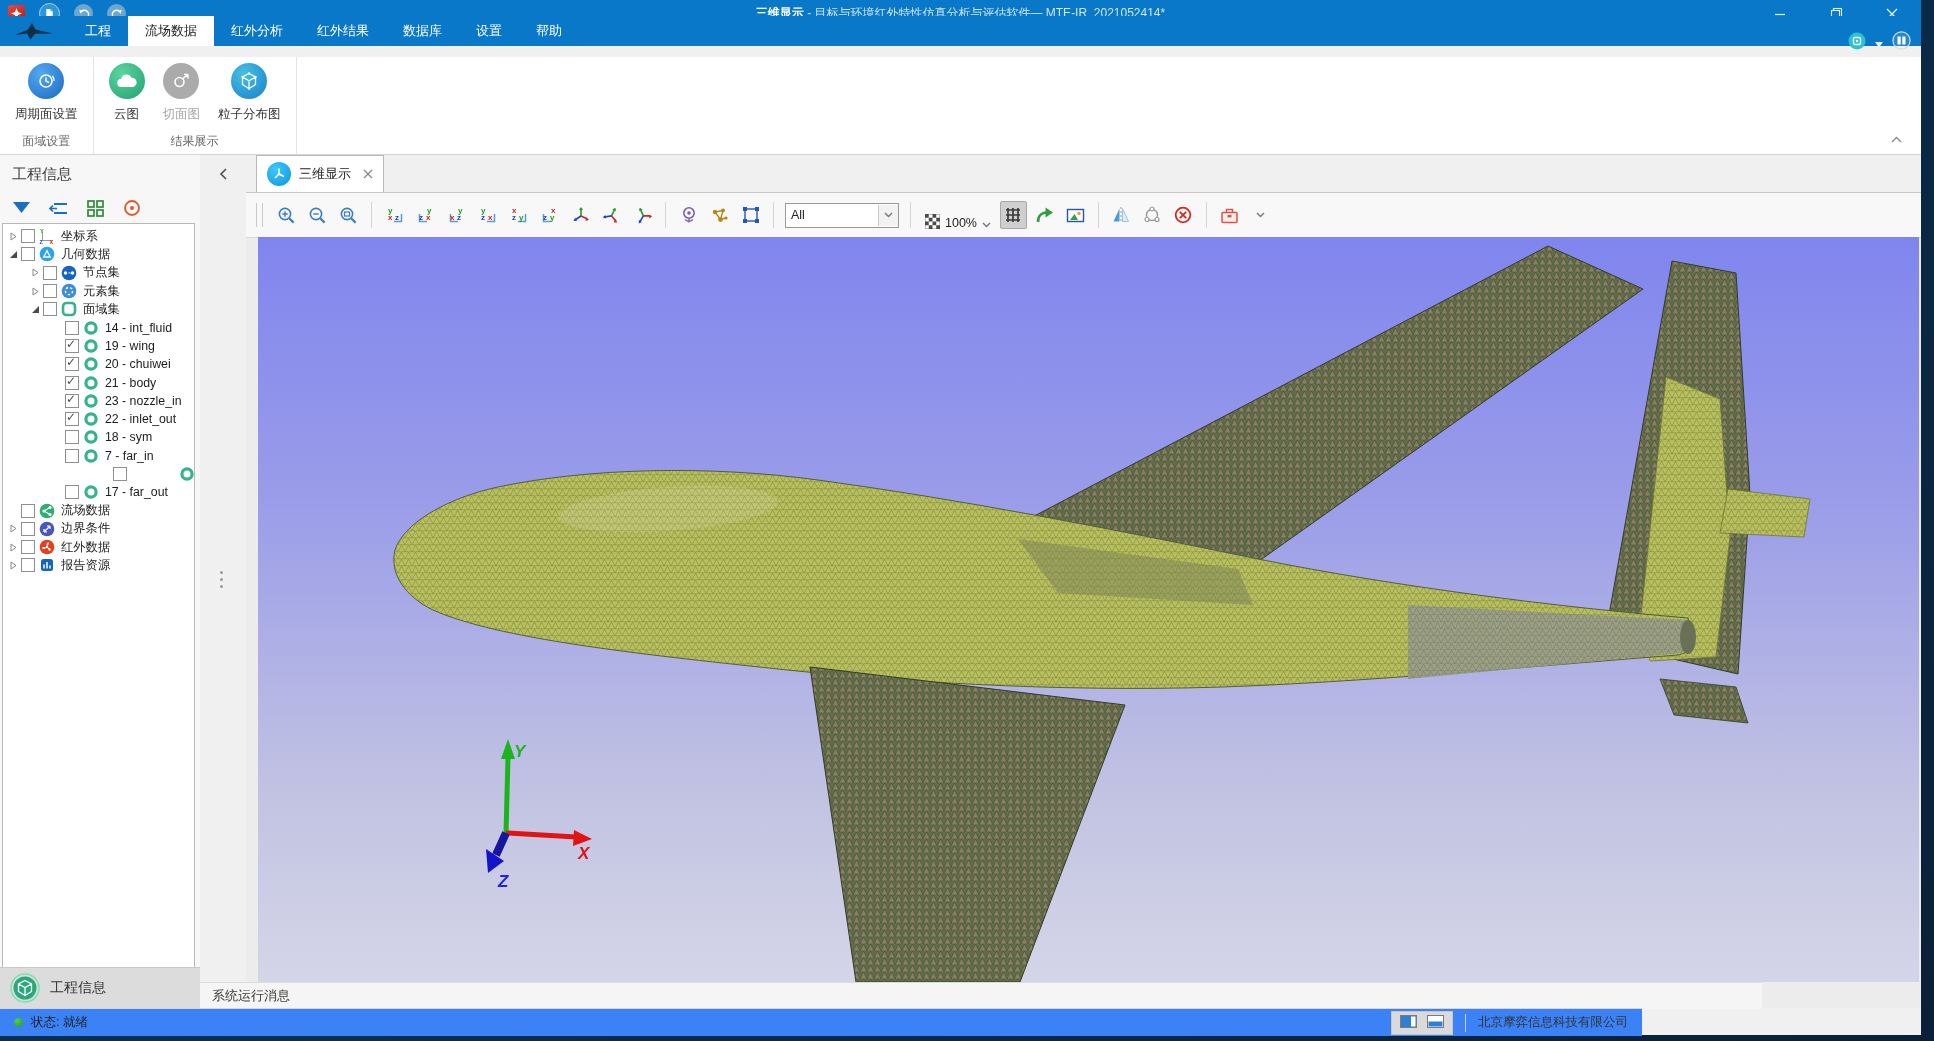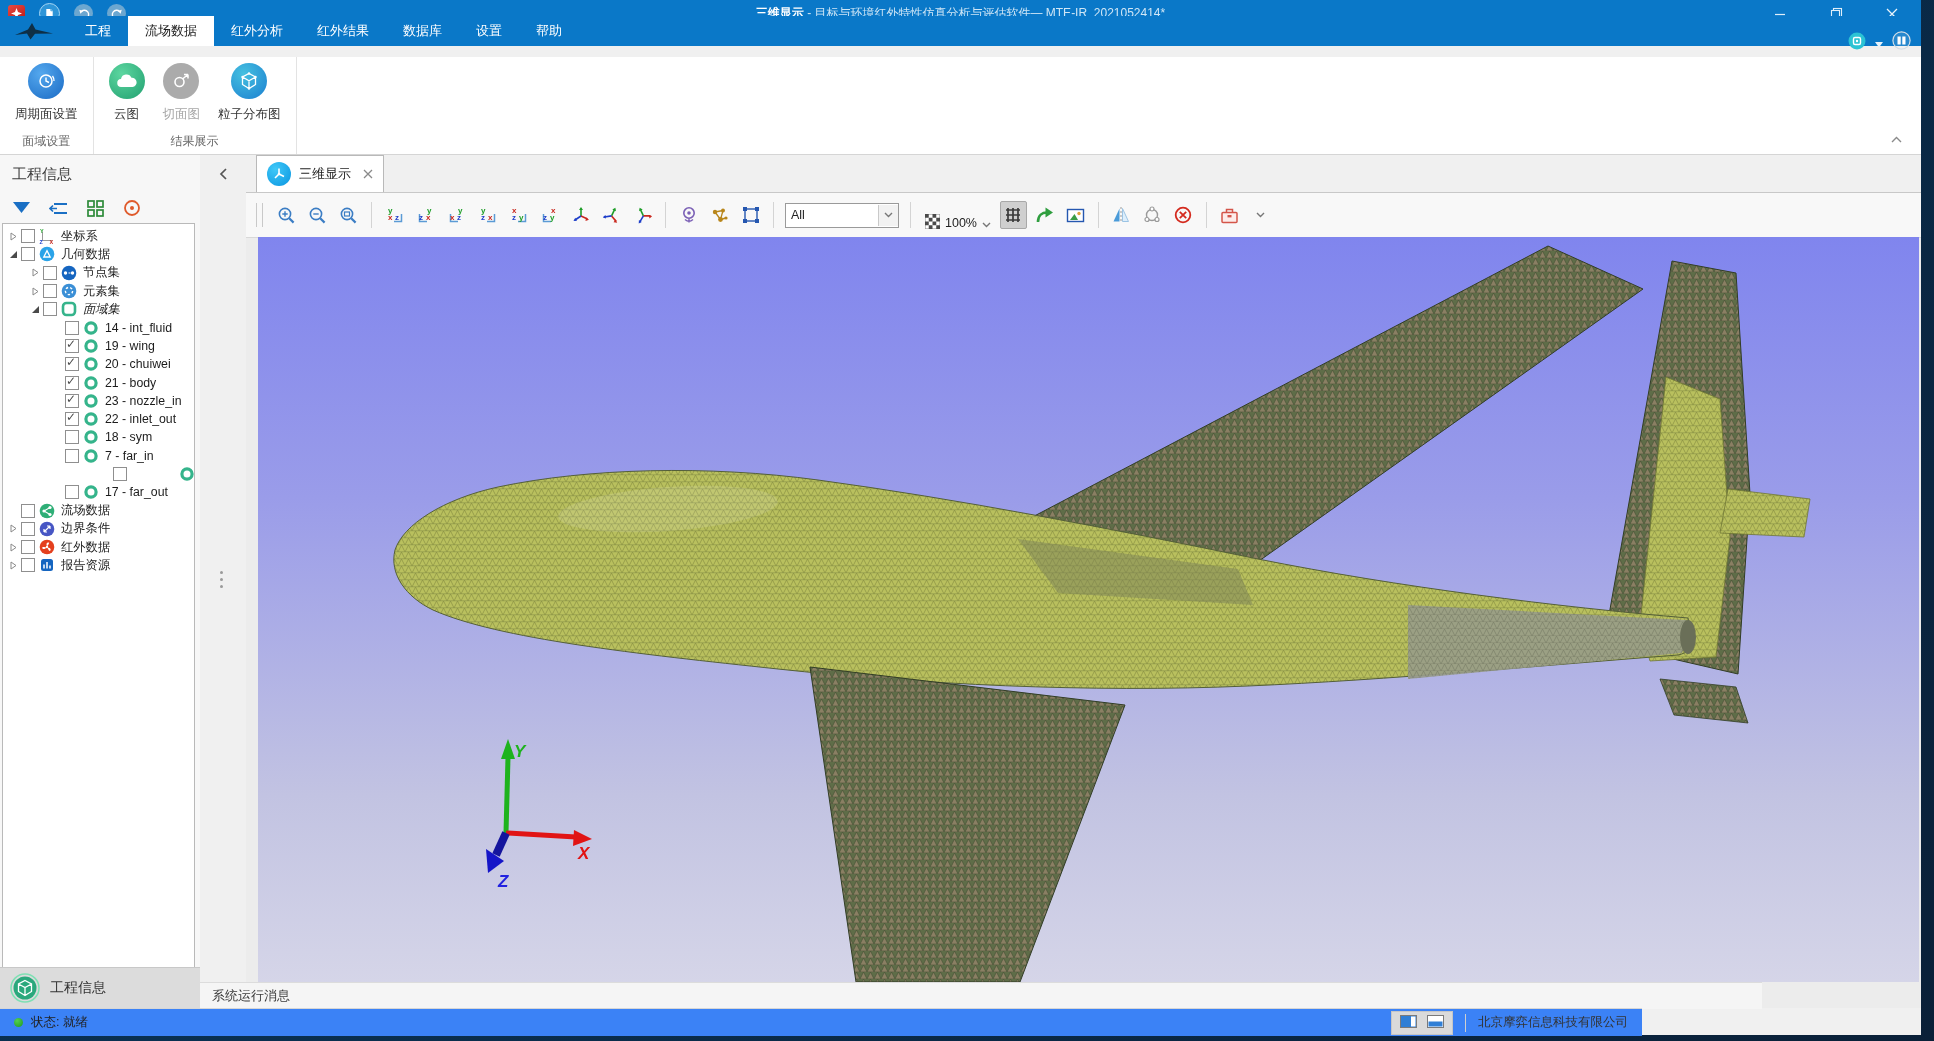--- a/index.html
+++ b/index.html
@@ -336,21 +336,21 @@
           </span>
           <span class="tcb"></span>
           <span class="tico">
             <svg width="16" height="16" viewBox="0 0 16 16">
               <circle cx="8" cy="8" r="7.3" fill="#3b8fd6"></circle>
               <circle cx="8" cy="8" r="3.6" fill="none" stroke="#ffffff" stroke-width="1.4" stroke-dasharray="2.4,2"></circle>
             </svg>
           </span>
           <span class="tlbl">元素集</span>
         </div>
-        <div class="trow" style="padding-left: 26px; font-style: italic;">
+        <div class="trow" style="padding-left: 26px;">
           <span class="texp">
             <svg width="9" height="9" viewBox="0 0 9 9">
               <path d="M8,1 V8 H1 Z" fill="#4a4a4a"></path>
             </svg>
           </span>
           <span class="tcb"></span>
           <span class="tico">
             <svg width="16" height="16" viewBox="0 0 16 16">
               <rect x="2" y="2" width="12" height="12" rx="3.5" fill="#ffffff" stroke="#35b48b" stroke-width="2.6"></rect>
             </svg>

